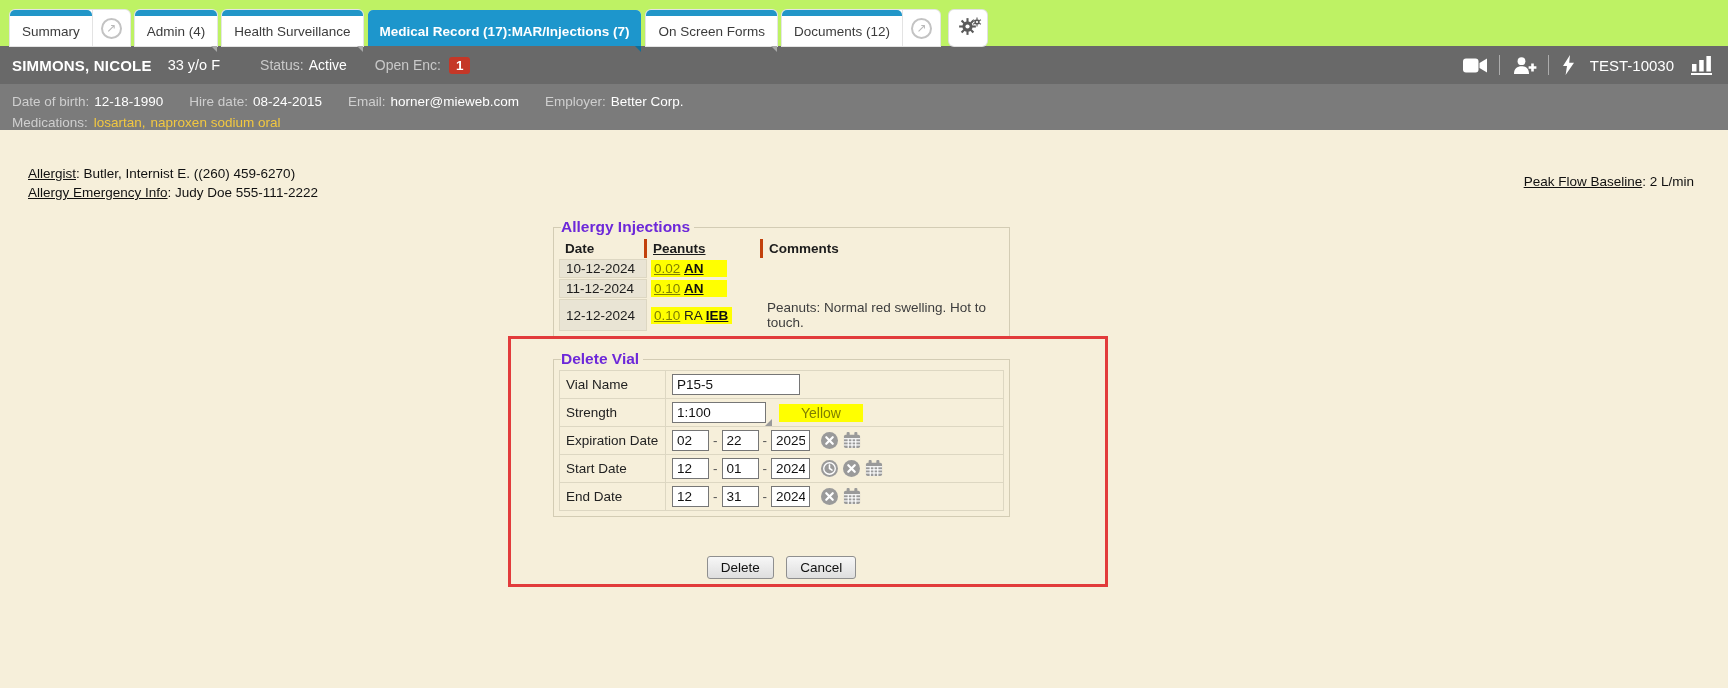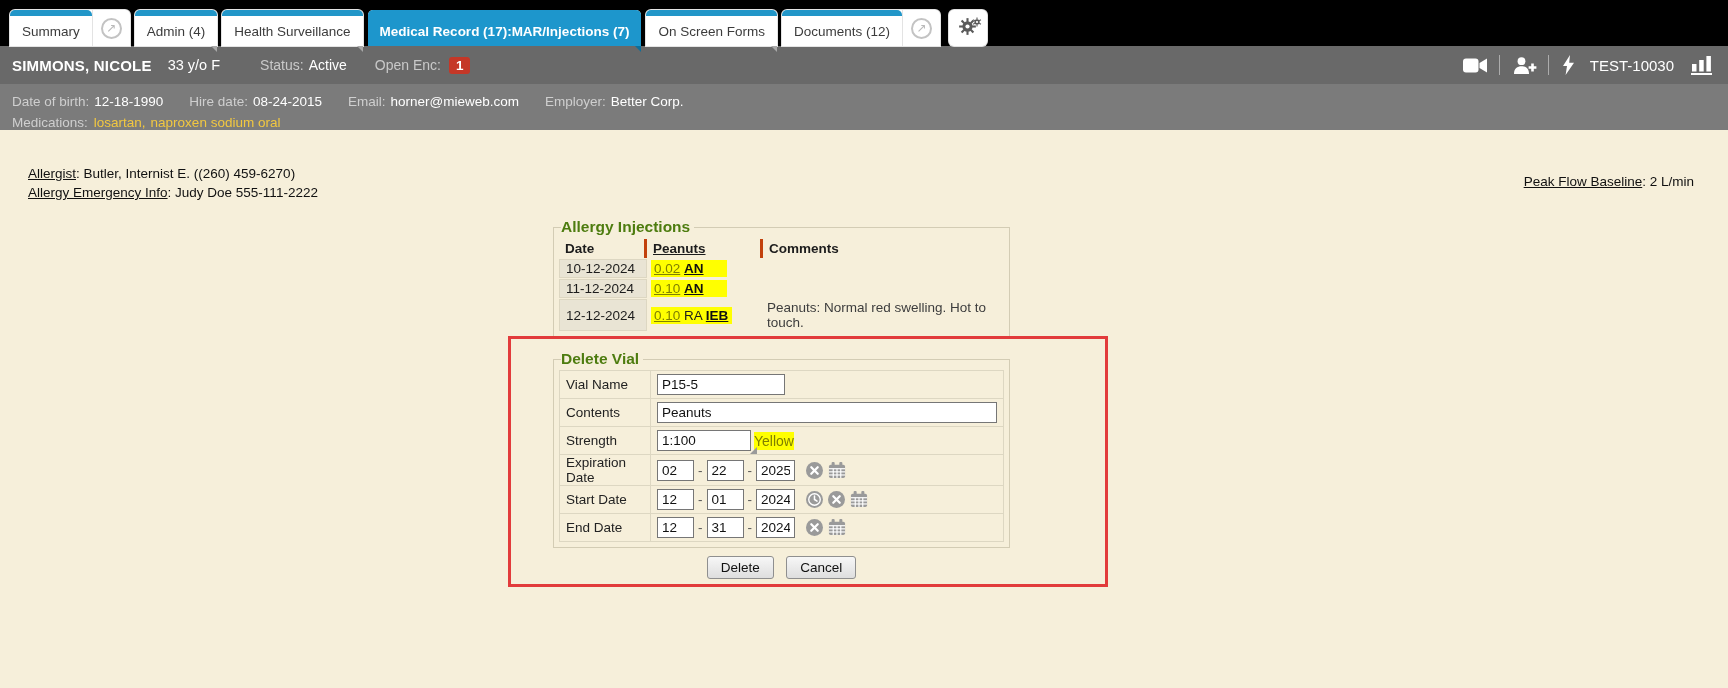--- a/index.html
+++ b/index.html
@@ -1,21 +1,21 @@
 <!DOCTYPE html>
 <html><head>
 <meta charset="utf-8">
 <style>
   * { box-sizing: border-box; margin: 0; padding: 0; }
   html,body { width:1728px; height:688px; overflow:hidden;
     font-family:"Liberation Sans", sans-serif; background:#ffffff; }
 
   
   .tabstrip { position:absolute; top:0; left:0; width:1728px; height:46px;
-    background:#000000; display:flex; align-items:flex-end; padding-left:10px; gap:5px; z-index:3; }
+    background:#bef264; display:flex; align-items:flex-end; padding-left:10px; gap:5px; z-index:3; }
   .tab { display:flex; align-items:stretch; background:#fff; border-radius:5px 5px 0 0;
     height:36px; box-shadow:0 0 0 1px #e4e4e4; }
   .tab-main { position:relative; display:flex; align-items:center; padding:0 12px;
     border-top:6px solid #2196c8; border-radius:5px 5px 0 0; font-size:13.5px; color:#3c3c3c; cursor:pointer; }
   .tab.active { box-shadow:none; }
   .tab.active .tab-main { background:#1d96cc; border-top-color:#1d96cc; color:#fff; font-weight:bold; }
   .tab-ext { display:flex; align-items:center; padding:0 8px; border-left:1px solid #e3e3e3;
     border-radius:0 5px 0 0; cursor:pointer; }
   .circle-ext { width:21px; height:21px; border:2px solid #c3c3c3; border-radius:50%;
     display:inline-flex; align-items:center; justify-content:center; color:#b9b9b9;
@@ -56,21 +56,21 @@
   .actions { position:absolute; top:12px; right:14px; font-size:13.5px; font-weight:bold; color:#101010; }
   .actions .lnk { text-decoration:underline; cursor:pointer; }
   .actions .sep { padding:0 4px; }
   .peakflow { position:absolute; top:44px; right:34px; font-size:13.5px; color:#101010; }
   .peakflow .lnk { text-decoration:underline; cursor:pointer; }
 
   .contacts { position:absolute; left:28px; top:34px; font-size:13.5px; color:#111; line-height:19px; }
   .contacts .lnk { text-decoration:underline; cursor:pointer; }
 
   fieldset { border:1px solid #d3ccb4; padding:2px 5px 5px; background:transparent; }
-  legend { color:#4d7c0f; font-weight:bold; font-size:15.5px; padding:0 4px 0 0; margin-left:2px; }
+  legend { color:#6d28d9; font-weight:bold; font-size:15.5px; padding:0 4px 0 0; margin-left:2px; }
 
   .fs-inj { position:absolute; left:553px; top:88px; width:457px; }
   .injtable { width:100%; border-collapse:separate; border-spacing:0 1px; font-size:13.5px; color:#1c1c1c; }
   .injtable th { text-align:left; font-weight:bold; padding:2px 6px; border-right:3px solid #c2410c; }
   .injtable th:last-child { border-right:none; }
   .injtable th .lnk { text-decoration:underline; cursor:pointer; }
   .injtable td { padding:1px 4px; vertical-align:middle; }
   .datecell { background:#e9e4d4; border:1px solid #ddd7c2; padding:1px 6px !important; width:84px; }
   .substcell { width:112px; }
   .hl { background:#ffff00; display:inline-block; min-width:76px; padding:1px 4px 1px 3px; white-space:nowrap; }
@@ -91,21 +91,21 @@
     border:1px solid #767676; background:#fff; padding:1px 4px; color:#111; }
   .in-vial { width:128px; }
   .in-contents { width:340px; border:2px solid #1a1a1a; height:23px; }
   .strength-wrap { position:relative; display:inline-block; }
   .in-strength { width:94px; border:2px solid #3a3a3a; height:23px; }
   .strength-wrap::after { content:""; position:absolute; right:-6px; bottom:-3px; width:0; height:0;
     border-left:7px solid transparent; border-bottom:7px solid #9a9a9a; }
   .in-dd { width:37px; } .in-yy { width:39px; }
   .dsep { color:#555; margin:0 1px; }
   .icobtn { display:inline-flex; align-items:center; cursor:pointer; margin-left:2px; }
-  .badge-yellow { background:#ffff00; color:#7f7f00; padding:1px 0; font-size:14px; }
+  .badge-yellow { background:#ffff00; color:#7f7f00; padding:1px 22px; margin-left:10px; font-size:14px; }
 
   .btnrow { position:absolute; left:553px; top:426px; width:457px; text-align:center; }
   button.btn { font-family:"Liberation Sans", sans-serif; font-size:13.5px; color:#111;
     background:linear-gradient(#f7f7f7,#dedede); border:1px solid #8f8f8f; border-radius:3px;
     padding:3px 13px; margin:0 4px; cursor:pointer; }
 
   .gear-small { position:absolute; top:3px; right:5px; }
 </style>
 </head>
 <body>
@@ -310,28 +310,20 @@
       <tbody>
           <tr>
         <td class="lbl">Vial Name</td>
         <td>
               <div class="fieldcell">
           <input class="txt in-vial" value="P15-5" style="">
         </div>
             </td>
       </tr>
       <tr>
-        <td class="lbl">Contents</td>
-        <td>
-              <div class="fieldcell">
-          <input class="txt in-contents" value="Peanuts" style="">
-        </div>
-            </td>
-      </tr>
-      <tr>
         <td class="lbl">Strength</td>
         <td>
               <div class="fieldcell">
           <span class="strength-wrap"><input class="txt in-strength" value="1:100" style=""></span>
           <span class="badge-yellow">Yellow</span>
         </div>
             </td>
       </tr>
       <tr>
         <td class="lbl">Expiration Date</td>

